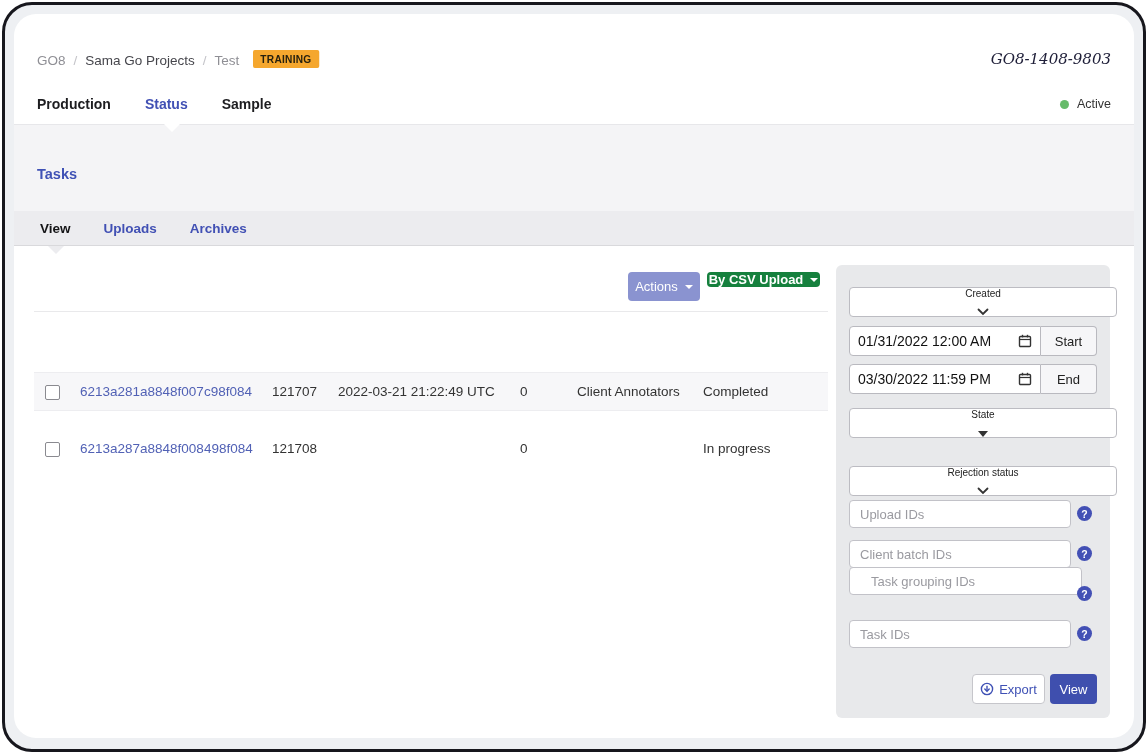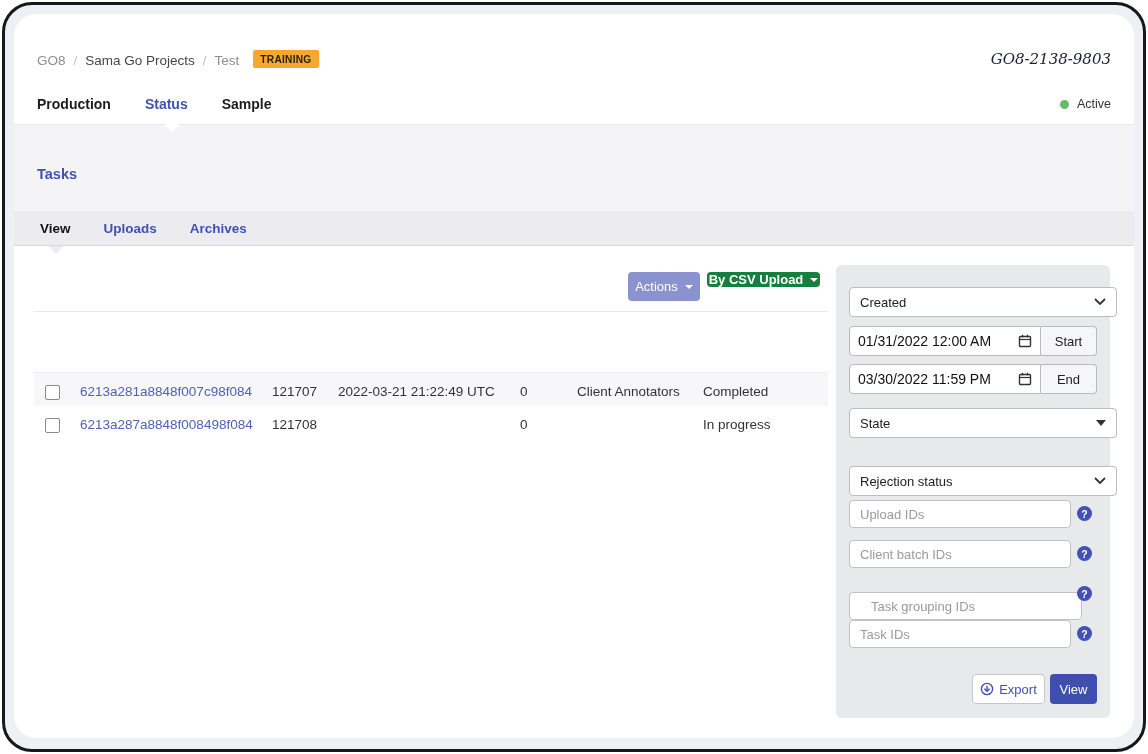--- a/index.html
+++ b/index.html
@@ -41,38 +41,38 @@
 
   
   .thead{position:absolute;left:20px;top:329px;width:794px;height:29px;border-bottom:1px solid #e2e2e5;}
   .th{position:absolute;top:8px;font-size:12px;font-weight:700;color:#2b2b2e;white-space:nowrap;transform:scaleX(.82);transform-origin:left center;}
   .sort{position:absolute;top:12px;width:0;height:0;border-left:4px solid transparent;border-right:4px solid transparent;border-bottom:6px solid #c7c7cd;}
   .cb{position:absolute;width:13px;height:13px;background:#fff;border:1.5px solid #8a8a90;border-radius:2px;}
   .cb-h{border:2px solid #4350b5;}
   .cb-caret{position:absolute;left:29px;top:12px;width:0;height:0;border-left:4px solid transparent;border-right:4px solid transparent;border-top:5px solid #3c3c42;}
   .trow{position:absolute;left:20px;width:794px;height:37px;font-size:13.5px;color:#333;}
   .trow1{top:358px;background:#f7f7f9;border-top:1px solid #ededf0;border-bottom:1px solid #ededf0;}
-  .trow2{top:392px;background:#fff;}
+  .trow2{top:416px;background:#fff;}
   .trow span{position:absolute;line-height:37px;white-space:nowrap;}
   .id-link{color:#5161b5;cursor:pointer;}
   .trow .cb{top:12px;left:11px;}
 
   
   .sidebar{position:absolute;left:822px;top:251px;width:274px;height:453px;background:#e8e9eb;border-radius:6px;}
-  .sel{position:absolute;left:13px;width:246px;height:28px;background:#fff;border:1px solid #bcbcc2;border-radius:4px;display:flex;align-items:center;justify-content:space-between;padding:0 10px;font-size:13px;color:#222;cursor:pointer;box-sizing:content-box;}
+  .sel{position:absolute;left:13px;width:246px;height:28px;background:#fff;border:1px solid #bcbcc2;border-radius:4px;display:flex;align-items:center;justify-content:space-between;padding:0 10px;font-size:10px;color:#222;cursor:pointer;box-sizing:content-box;flex-direction:column;}
   .sel-created{top:22px;} .sel-state{top:143px;} .sel-reject{top:181px;margin-top:20px;}
   .tri-dn{width:0;height:0;border-left:5px solid transparent;border-right:5px solid transparent;border-top:6px solid #333;}
   .dgroup{position:absolute;left:13px;height:30px;display:flex;}
   .dg-start{top:61px;} .dg-end{top:99px;}
   .dinput{width:174px;background:#fff;border:1px solid #b9b9bf;border-radius:4px 0 0 4px;display:flex;align-items:center;justify-content:space-between;padding:0 8px;}
   .dinput input{border:none;outline:none;width:140px;font-size:14px;color:#111;font-family:inherit;background:transparent;padding:0;}
   .dbtn{width:55px;background:#f6f6f8;border:1px solid #b9b9bf;border-left:none;border-radius:0 4px 4px 0;display:flex;align-items:center;justify-content:center;font-size:13px;color:#222;cursor:pointer;}
   .tinput{position:absolute;left:13px;width:200px;height:26px;background:#fff;border:1px solid #c2c2c8;border-radius:4px;padding:0 10px;font-size:13px;color:#222;font-family:inherit;outline:none;}
   .tinput::placeholder{color:#9a9aa0;}
-  .ti-1{top:235px;} .ti-2{top:275px;} .ti-3{top:327px;padding-left:21px;} .ti-4{top:355px;}
+  .ti-1{top:235px;} .ti-2{top:275px;} .ti-3{top:302px;padding-left:21px;} .ti-4{top:355px;}
   .help{position:absolute;left:241px;width:15px;height:15px;border-radius:50%;background:#4350b5;color:#fff;font-size:10.5px;font-weight:700;display:flex;align-items:center;justify-content:center;cursor:pointer;}
   .h-1{top:241px;} .h-2{top:281px;} .h-3{top:321px;} .h-4{top:361px;}
   .btn-export{position:absolute;left:136px;top:409px;width:71px;height:28px;background:#fff;border:1px solid #c6c6cb;border-radius:4px;color:#3f51b5;font-size:13px;display:flex;align-items:center;justify-content:center;gap:5px;cursor:pointer;}
   .btn-view{position:absolute;left:214px;top:409px;width:47px;height:30px;background:#3f4fae;border-radius:4px;color:#fff;font-size:13px;display:flex;align-items:center;justify-content:center;cursor:pointer;}
 </style>
 </head>
 <body>
 
 <div id="page">
   <div class="frame">
@@ -80,21 +80,21 @@
 
       <div class="crumb-row">
         <div class="crumb">
           <span class="c-muted">GO8</span>
           <span class="c-sep">/</span>
           <span class="c-dark">Sama Go Projects</span>
           <span class="c-sep">/</span>
           <span class="c-muted">Test</span>
         </div>
         <span class="badge">TRAINING</span>
-        <span class="proj-code">GO8-2138-9803</span>
+        <span class="proj-code">GO8-1408-9803</span>
       </div>
 
       <div class="nav-row">
         <span class="nav-item">Production</span>
         <span class="nav-item active">Status</span>
         <span class="nav-item">Sample</span>
         <span class="nav-right">
           <span class="dot"></span>
           <span>Active</span>
         </span>

